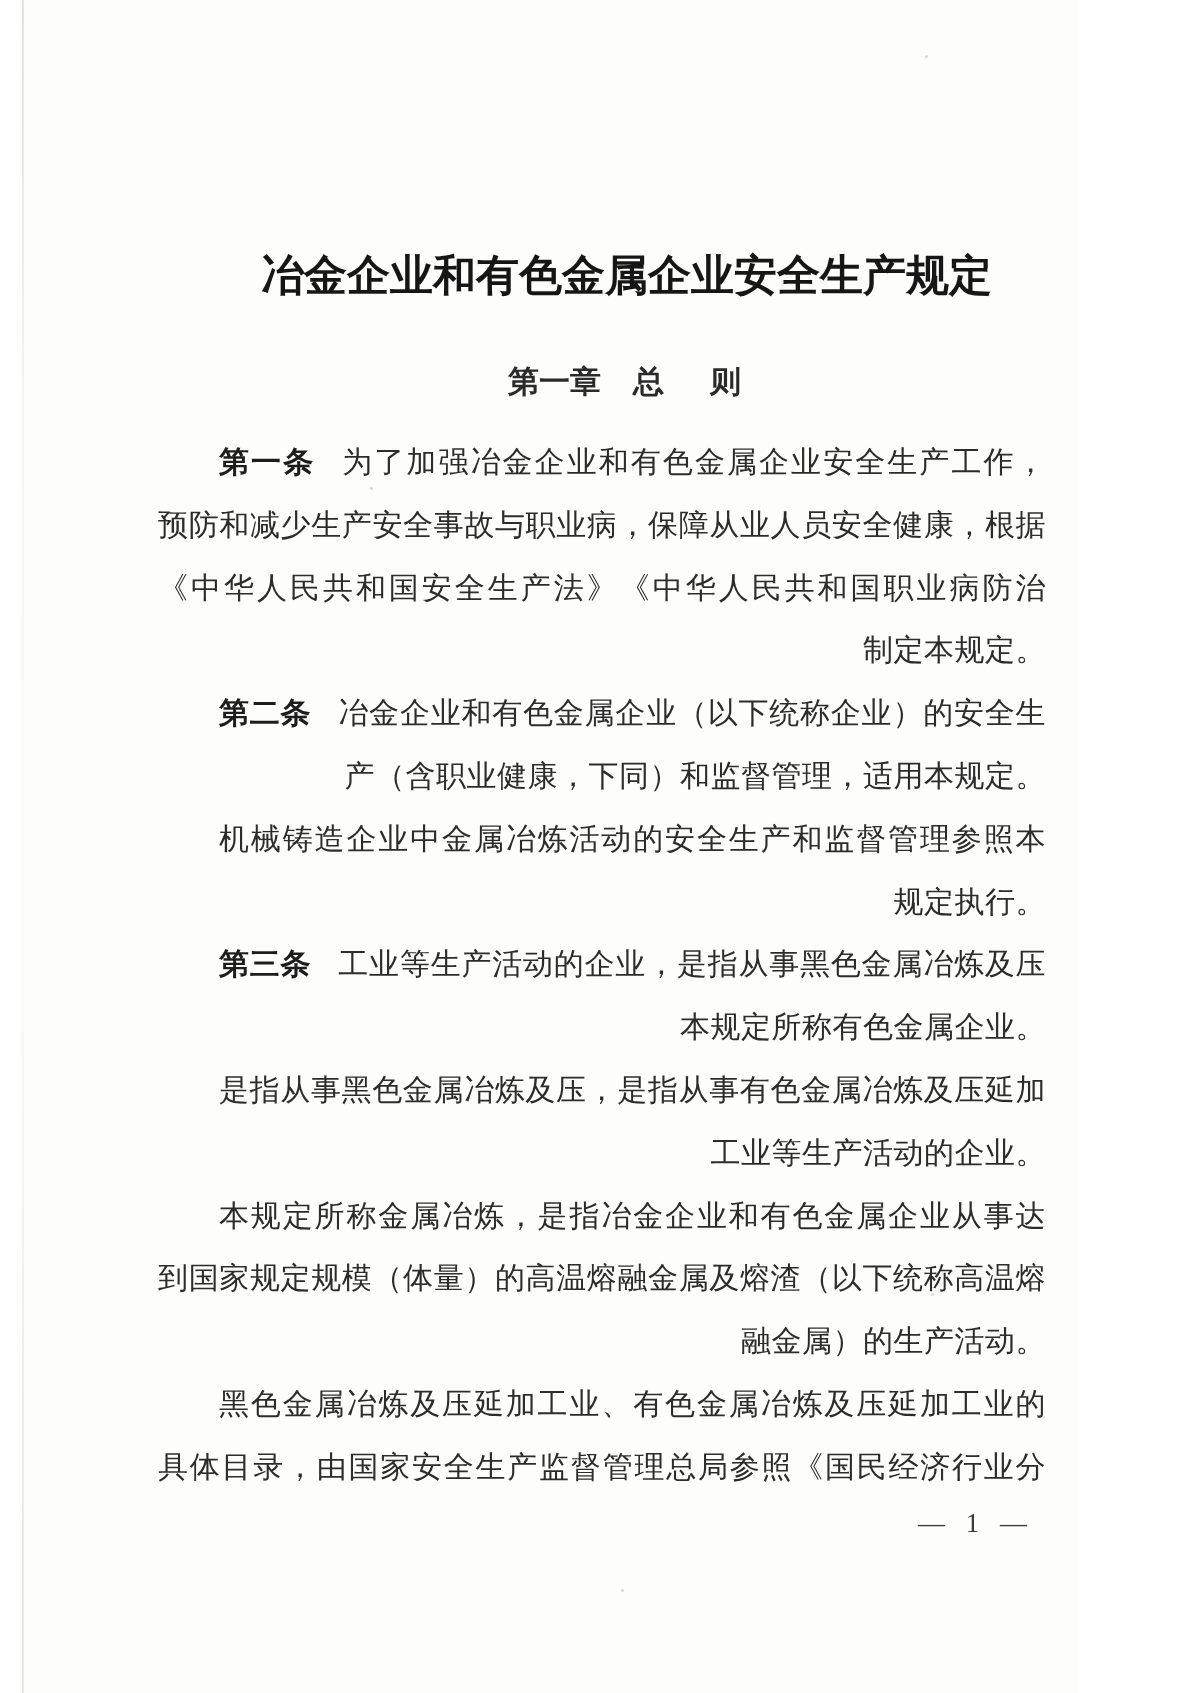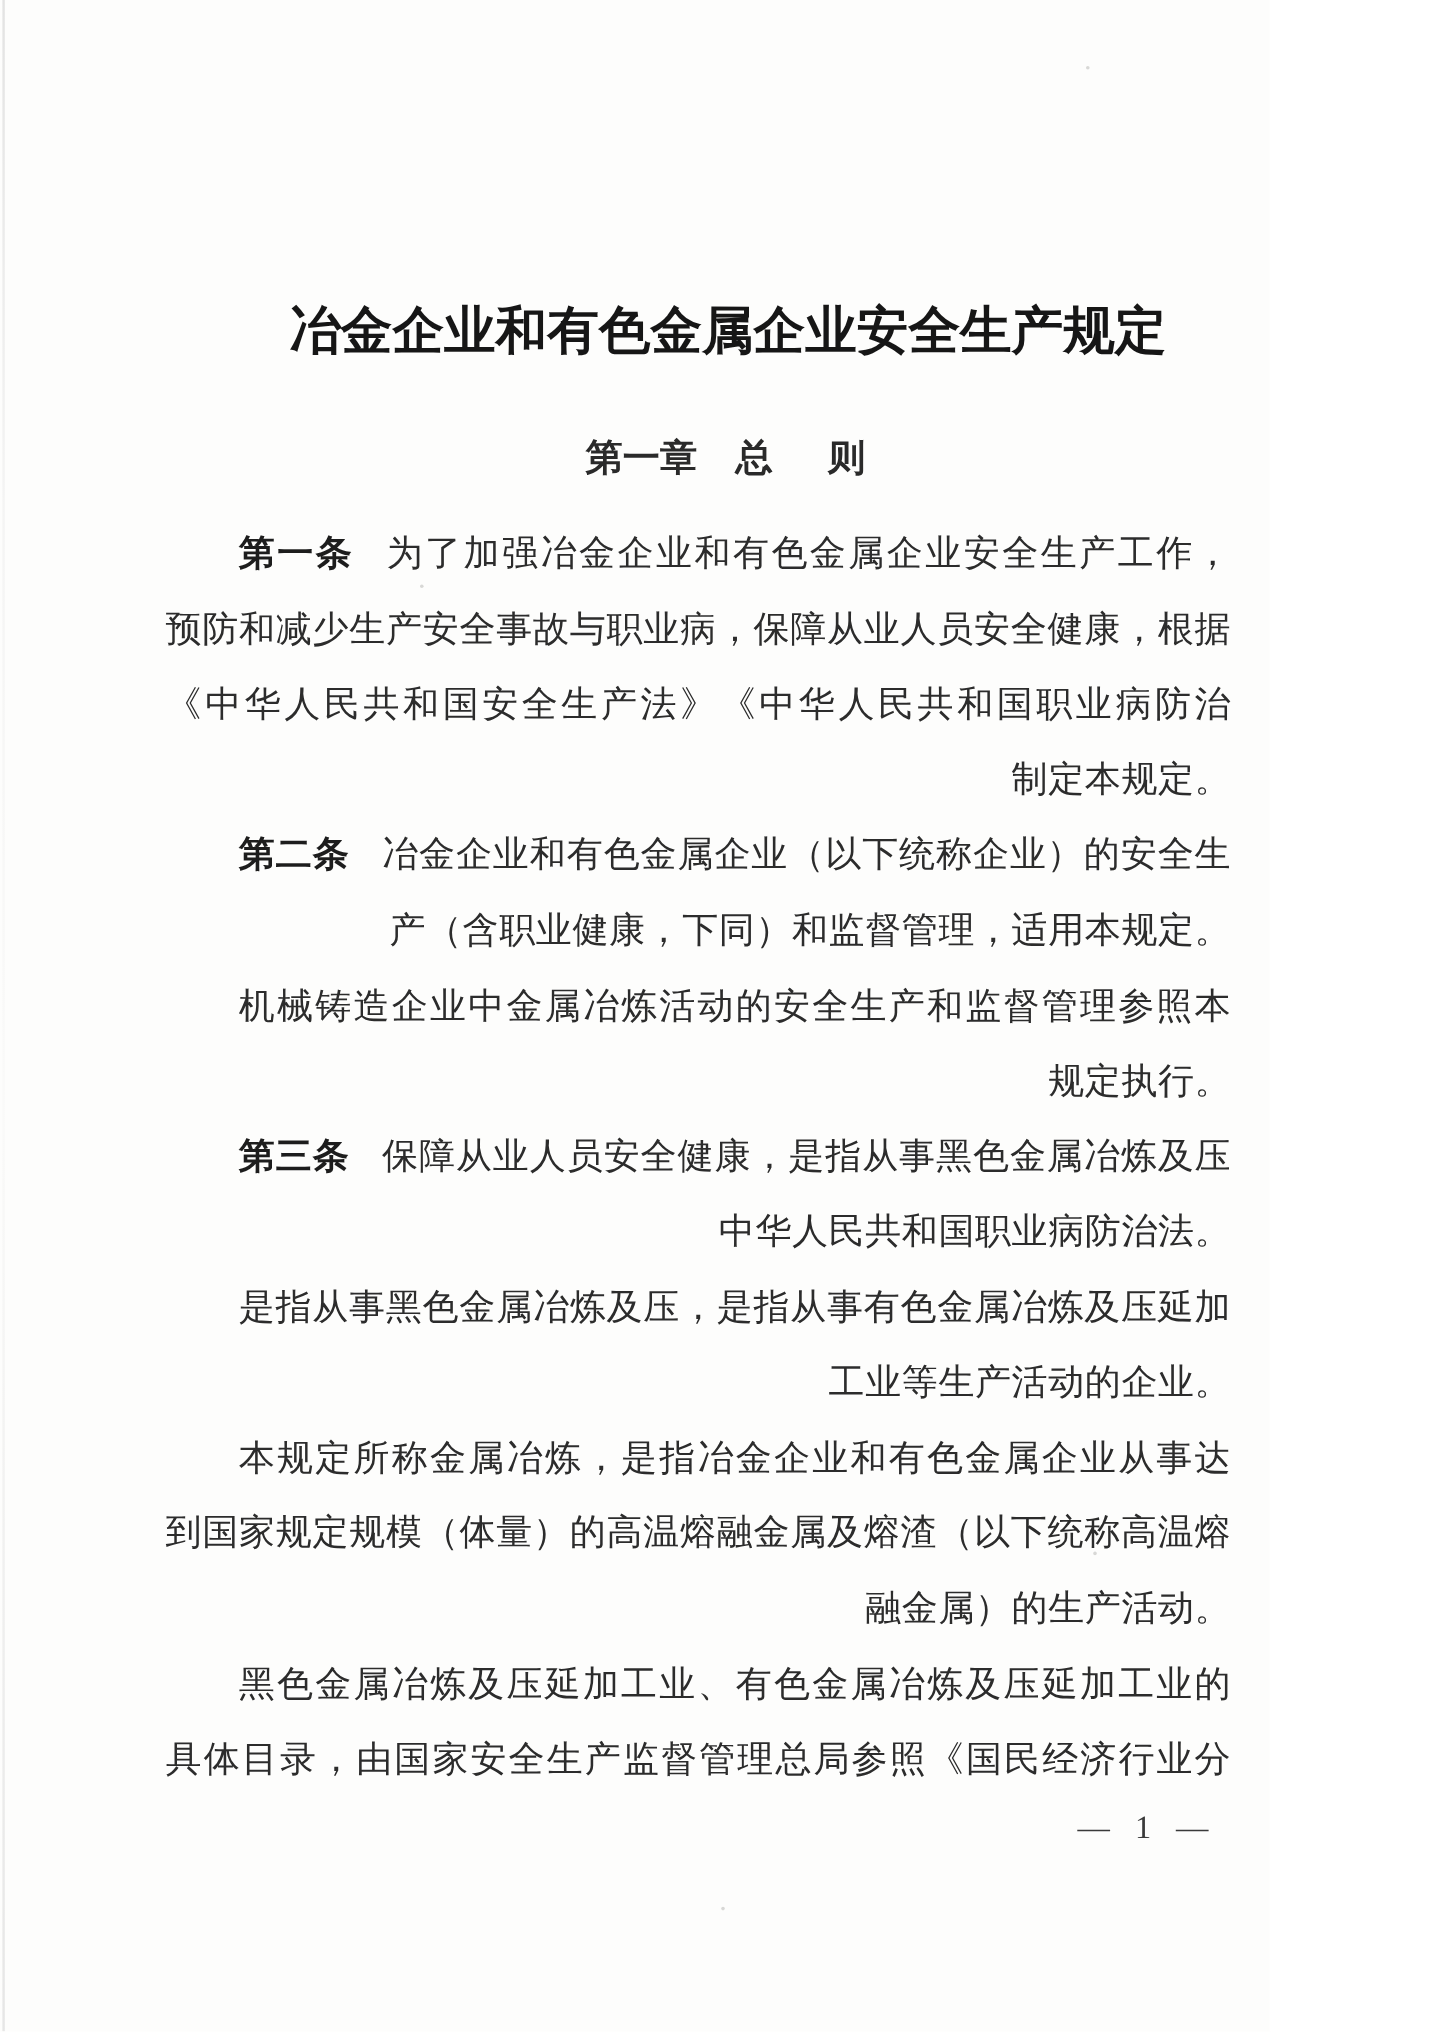--- a/index.html
+++ b/index.html
@@ -6,20 +6,21 @@
   body { background: #ffffff; }
 
   .page {
     position: relative;
     width: 1058px;
     height: 1693px;
     background: #fdfdfc;
     color: #262626;
     font-family: "Liberation Serif", serif;
     overflow: hidden;
+    margin-left: 20px;
   }
 
   
   .scan-edge {
     position: absolute;
     left: 2px; top: 0;
     width: 2px; height: 100%;
     background: linear-gradient(#c9c9c9, #ececec 25%, #f7f7f6 55%, #dcdcdc 85%, #cfcfcf);
     opacity: 0.5;
   }
@@ -118,22 +119,22 @@
 
   <div class="body-block" id="doc-body">
       <div class="line full indent"><span class="article-label">第一条</span><span>为了加强冶金企业和有色金属企业安全生产工作，</span></div>
       <div class="line full"><span>预防和减少生产安全事故与职业病，保障从业人员安全健康，根据</span></div>
       <div class="line full"><span>《中华人民共和国安全生产法》《中华人民共和国职业病防治法》，</span></div>
       <div class="line short"><span>制定本规定。</span></div>
       <div class="line full indent"><span class="article-label">第二条</span><span>冶金企业和有色金属企业（以下统称企业）的安全生</span></div>
       <div class="line short"><span>产（含职业健康，下同）和监督管理，适用本规定。</span></div>
       <div class="line full indent"><span>机械铸造企业中金属冶炼活动的安全生产和监督管理参照本</span></div>
       <div class="line short"><span>规定执行。</span></div>
-      <div class="line full indent"><span class="article-label">第三条</span><span>保障从业人员安全健康，是指从事黑色金属冶炼及压</span></div>
-      <div class="line short"><span>中华人民共和国职业病防治法。</span></div>
+      <div class="line full indent"><span class="article-label">第三条</span><span>工业等生产活动的企业，是指从事黑色金属冶炼及压</span></div>
+      <div class="line short"><span>本规定所称有色金属企业。</span></div>
       <div class="line full indent"><span>是指从事黑色金属冶炼及压，是指从事有色金属冶炼及压延加</span></div>
       <div class="line short"><span>工业等生产活动的企业。</span></div>
       <div class="line full indent"><span>本规定所称金属冶炼，是指冶金企业和有色金属企业从事达</span></div>
       <div class="line full"><span>到国家规定规模（体量）的高温熔融金属及熔渣（以下统称高温熔</span></div>
       <div class="line short"><span>融金属）的生产活动。</span></div>
       <div class="line full indent"><span>黑色金属冶炼及压延加工业、有色金属冶炼及压延加工业的</span></div>
       <div class="line full"><span>具体目录，由国家安全生产监督管理总局参照《国民经济行业分</span></div>
     </div>
 
   <div class="page-number">— 1 —</div>

